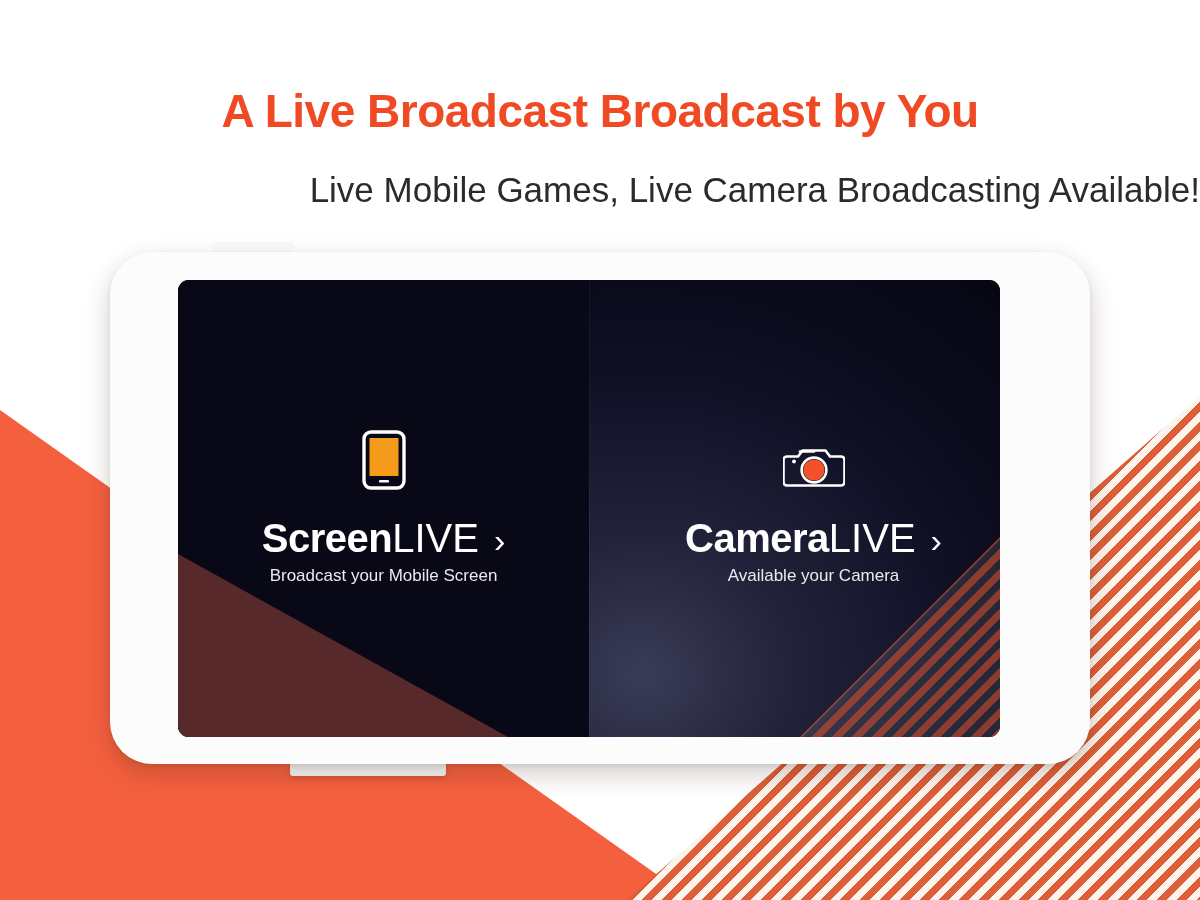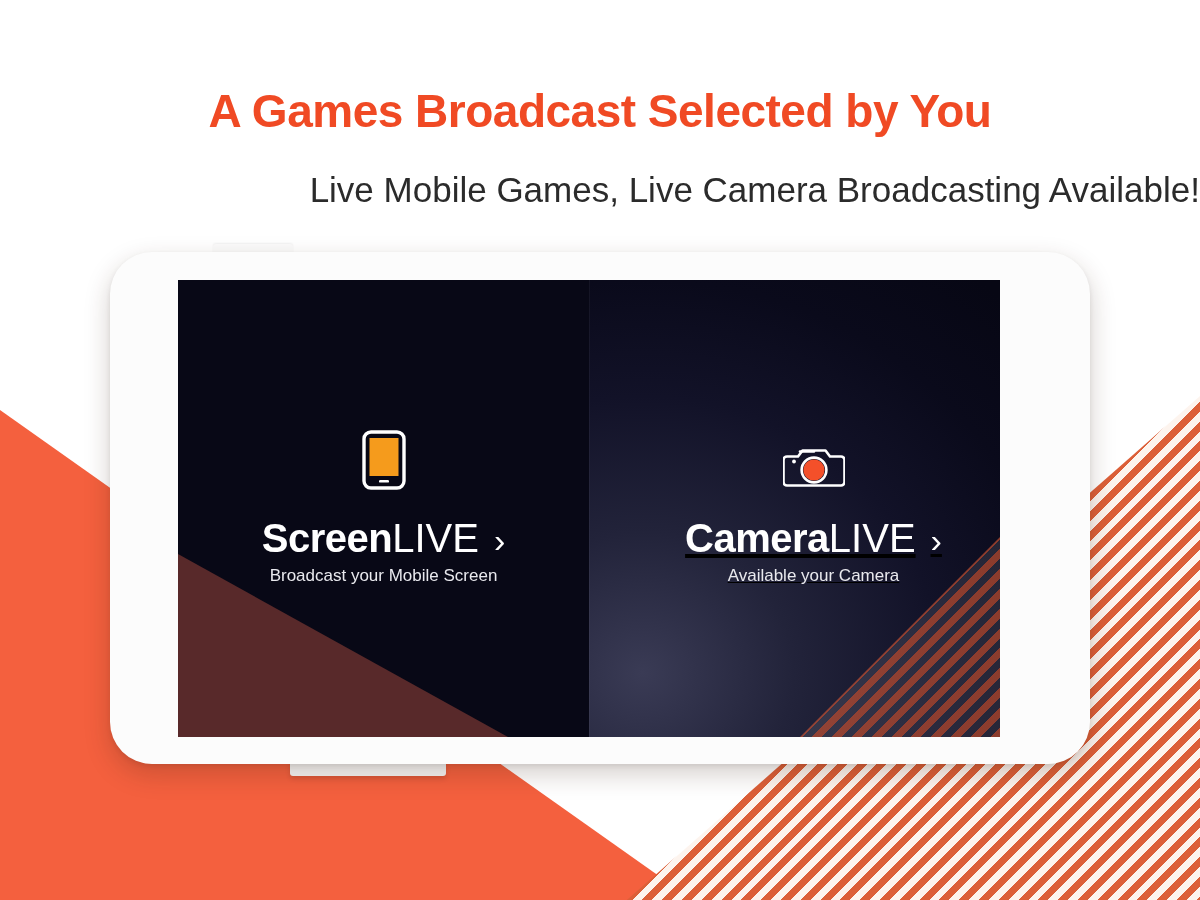--- a/index.html
+++ b/index.html
@@ -83,37 +83,37 @@
     border-radius:42px;
     box-shadow:0 10px 26px rgba(60,30,20,.22), 0 2px 5px rgba(0,0,0,.08);
   }
 
   .screen {
     position:absolute;
     left:68px; top:28px;
     width:822px; height:457px;
     background:#0A0A19;
     overflow:hidden;
+    border-radius:11px;
   }
 
   
   .panel {
     position:absolute; top:0; bottom:0;
     display:flex; flex-direction:column;
     align-items:center; justify-content:center;
   }
   .panel-screen {
     left:0; width:411px;
     background:#080816;
   }
   .panel-camera {
     left:411px; width:449px;
     background:
       radial-gradient(120% 110% at 12% 86%, #3A3B55 0%, #22233A 28%, #121228 55%, #0A0A1B 78%, #070714 100%);
-    text-decoration: underline;
   }
   .panel-divider {
     position:absolute; left:411px; top:0; bottom:0; width:1px;
     background:rgba(255,255,255,.045);
   }
 
   
   .screen-maroon {
     position:absolute;
     left:0px; top:274px;
@@ -158,21 +158,21 @@
 </head>
 <body>
 
 <div id="stage">
 
   <div class="bg-layer">
     <div class="wedge-left-real"></div>
     <div class="wedge-stripes"></div>
   </div>
 
-  <div class="headline">A Games Broadcast Selected by You</div>
+  <div class="headline">A Live Broadcast Broadcast by You</div>
   <div class="subhead">Live Mobile Games, Live Camera Broadcasting Available!</div>
 
   <div class="device-wrap">
     <div class="device-tab-top"></div>
     <div class="device-tab-bottom"></div>
     <div class="device-body"></div>
 
     <div class="screen">
 
       <div class="panel panel-screen">

